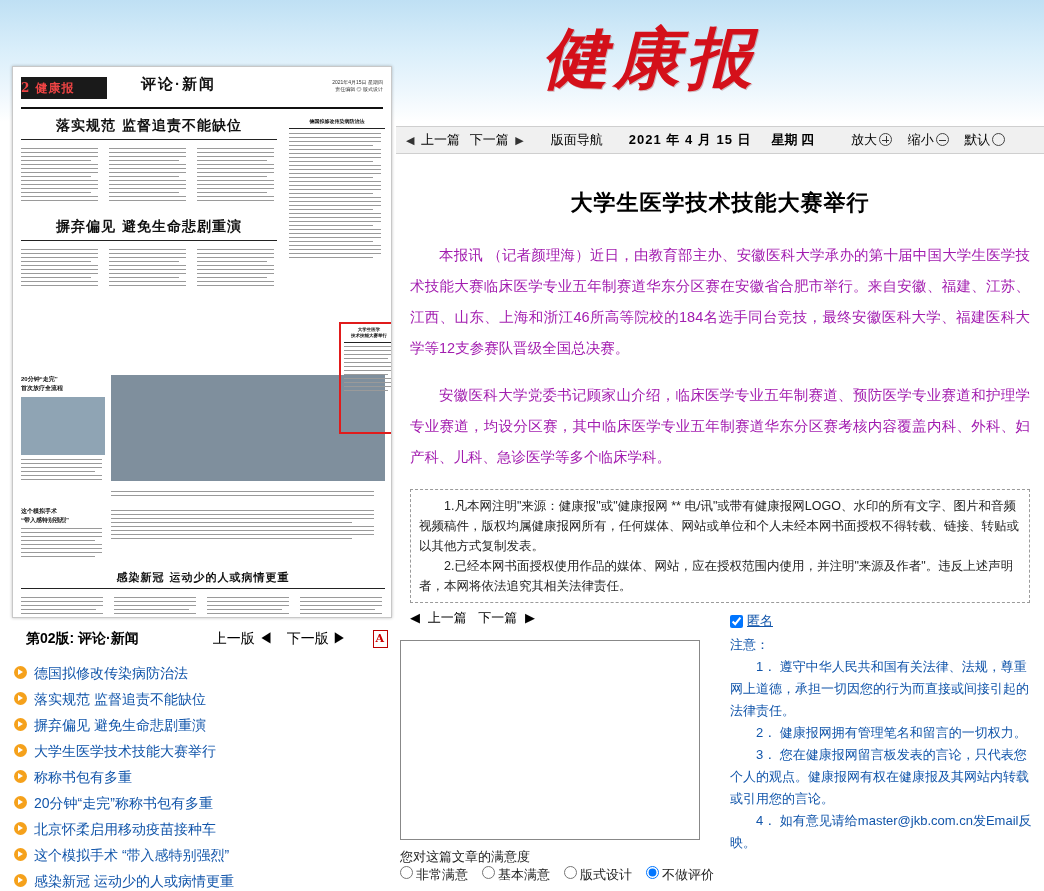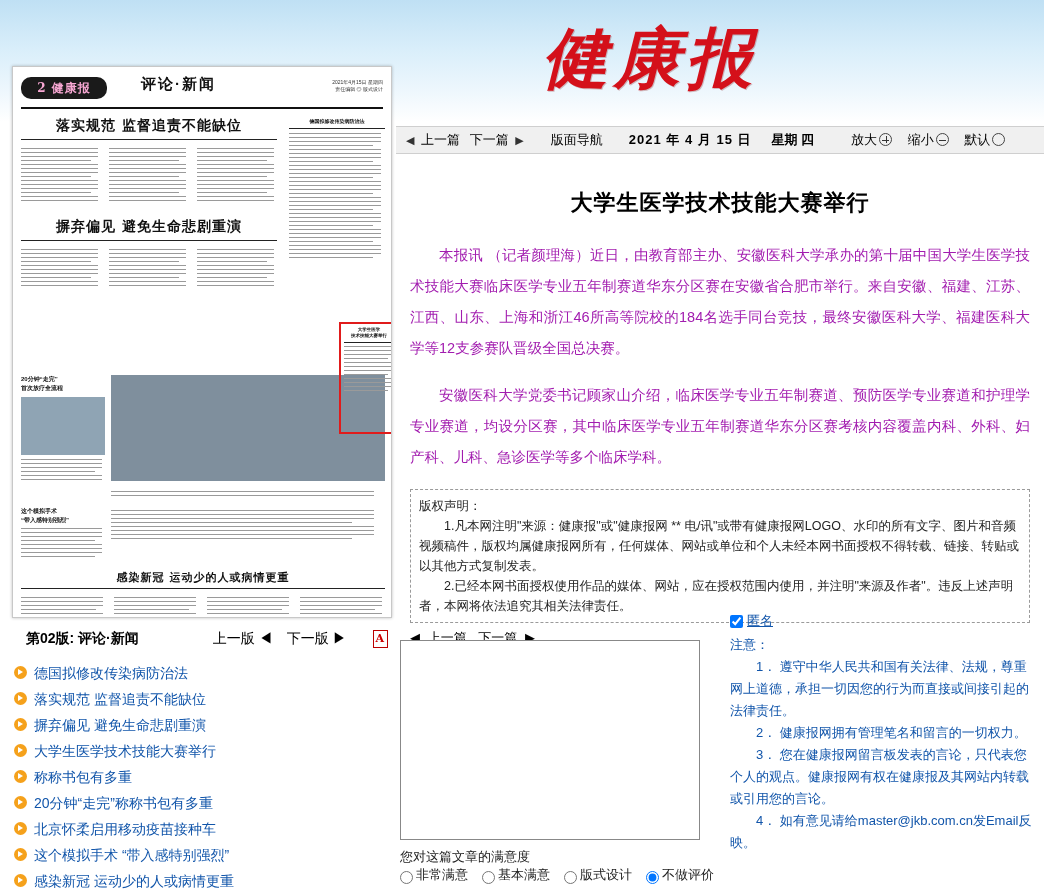--- a/index.html
+++ b/index.html
@@ -75,23 +75,23 @@
     box-shadow: 0 0 3px rgba(0,0,0,0.25);
     overflow: hidden;
   }
   .paper-inner { position: absolute; inset: 8px; }
   .p-head {
     position: absolute; left: 0; top: 0; width: 100%; height: 34px;
     border-bottom: 2px solid #111;
   }
   .p-logo {
     position: absolute; left: 0; top: 2px; width: 86px; height: 22px;
-    background: #1a1a1a; color: #f9a8d4; font-size: 12px;
+    background: #1a1a1a; color: #ef4444; font-size: 12px;
     font-family: "DejaVu Serif", serif; font-weight: bold;
-    text-align: center; line-height: 22px; letter-spacing: 1px; border-radius: 10px;
+    text-align: left; line-height: 22px; letter-spacing: 1px;
   }
   .p-section {
     position: absolute; left: 120px; top: 0; font-size: 15px; font-weight: bold;
     color: #111; letter-spacing: 2px;
   }
   .p-meta {
     position: absolute; right: 0; top: 4px; font-size: 5px; color: #333;
     text-align: right; line-height: 7px;
   }
   .p-col { position: absolute; }
@@ -197,21 +197,21 @@
   .notice .nline { text-indent: 2em; }
   .notice .ntitle { text-indent: 0; }
   .satis-label {
     position: absolute; left: 400px; top: 848px;
     font-size: 13px; color: #222;
   }
   .satis-row {
     position: absolute; left: 400px; top: 866px;
     font-size: 13px; color: #222; display: flex; align-items: center;
   }
-  .satis-row label { margin-right: 14px; display: inline-flex; align-items: flex-end; }
+  .satis-row label { margin-right: 14px; display: inline-flex; align-items: flex-start; }
   .satis-row input { margin: 0 3px 0 0; }
 </style>
 </head>
 <body>
 
 <div id="page">
 
   <div class="banner">
     <div class="masthead">健康报</div>
   </div>
@@ -488,21 +488,20 @@
       </div>
     </div>
   </div>
 
   <div class="article">
     <div class="art-title">大学生医学技术技能大赛举行</div>
     <p class="art-p">本报讯 （记者颜理海）近日，由教育部主办、安徽医科大学承办的第十届中国大学生医学技术技能大赛临床医学专业五年制赛道华东分区赛在安徽省合肥市举行。来自安徽、福建、江苏、江西、山东、上海和浙江46所高等院校的184名选手同台竞技，最终安徽医科大学、福建医科大学等12支参赛队晋级全国总决赛。</p>
     <p class="art-p">安徽医科大学党委书记顾家山介绍，临床医学专业五年制赛道、预防医学专业赛道和护理学专业赛道，均设分区赛，其中临床医学专业五年制赛道华东分区赛考核内容覆盖内科、外科、妇产科、儿科、急诊医学等多个临床学科。</p>
 
     <div class="copyright">
-      <div class="ttl">版权声明：</div>
       <div class="ln">1.凡本网注明"来源：健康报"或"健康报网 ** 电/讯"或带有健康报网LOGO、水印的所有文字、图片和音频视频稿件，版权均属健康报网所有，任何媒体、网站或单位和个人未经本网书面授权不得转载、链接、转贴或以其他方式复制发表。</div>
       <div class="ln">2.已经本网书面授权使用作品的媒体、网站，应在授权范围内使用，并注明"来源及作者"。违反上述声明者，本网将依法追究其相关法律责任。</div>
     </div>
 
     <div class="art-prevnext">
       <span>◀</span>
       <a href="#">上一篇</a>
       <a href="#">下一篇</a>
       <span>▶</span>
     </div>

